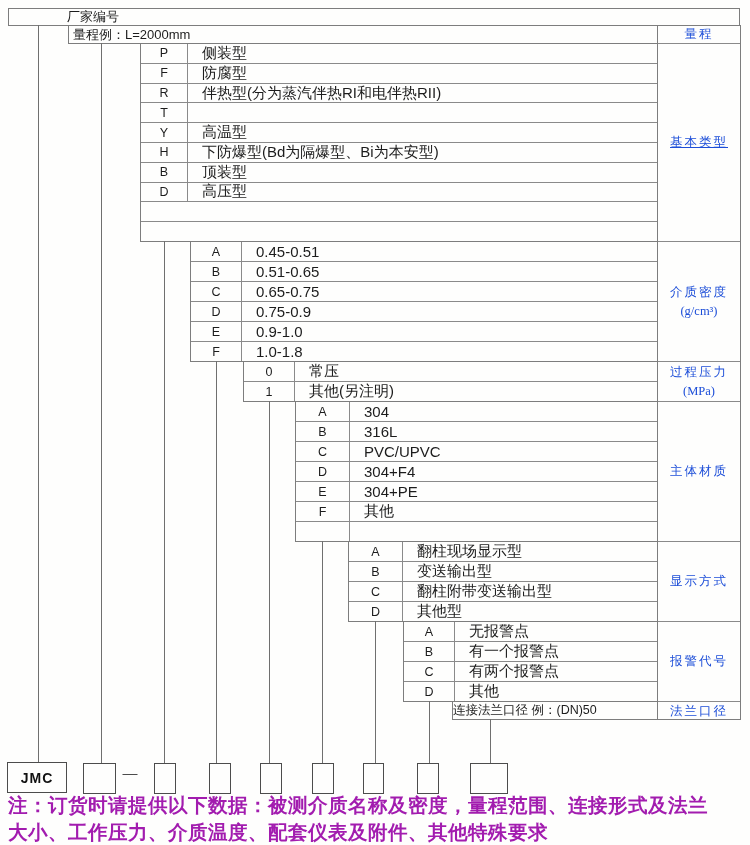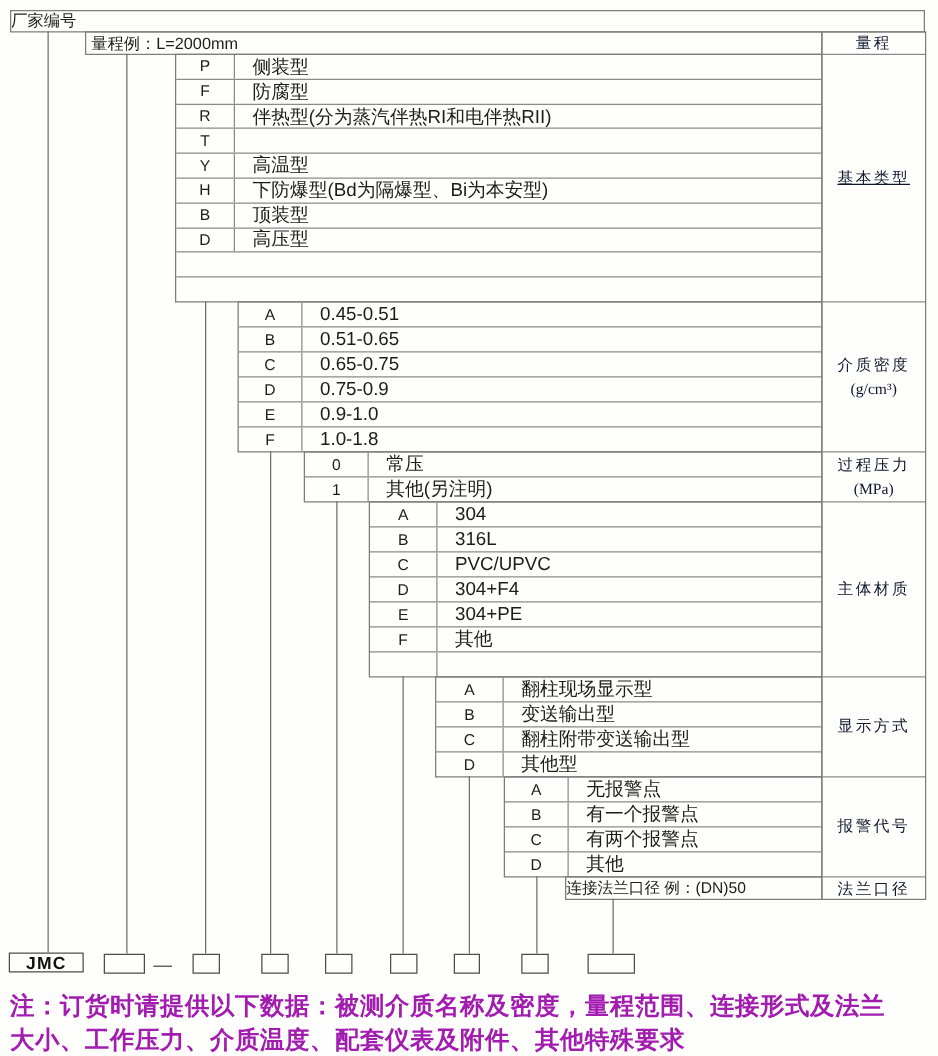--- a/index.html
+++ b/index.html
@@ -29,50 +29,50 @@
   .w-display  .tcode { width:54px; }
   .w-alarm    .tcode { width:51px; }
 
   .label-col {
     position:absolute; left:657px; top:25px; width:84px; height:695px;
     border:1px solid #7d7d7d; display:flex; flex-direction:column;
     font-family:"Liberation Serif","DejaVu Serif",serif;
   }
   .label-cell {
     display:flex; flex-direction:column; align-items:center; justify-content:center;
-    border-bottom:1px solid #8a8a8a; font-size:12.5px; color:#0f172a;
+    border-bottom:1px solid #8a8a8a; font-size:12.5px; color:#1d4ed8;
     letter-spacing:2px; text-align:center; line-height:1.45;
   }
   .label-cell:last-child { border-bottom:none; }
   .label-cell .sub { letter-spacing:0; }
 
   .vline { position:absolute; width:1px; background:#6f6f6f; }
 
   .mbox {
-    position:absolute; top:763px; height:16px; border:1.5px solid #4c4c4c;
+    position:absolute; top:763px; height:31px; border:1.5px solid #4c4c4c;
     background:#fefefd; display:flex; align-items:center; justify-content:center;
   }
   .model-prefix { font-weight:bold; font-size:14px; letter-spacing:1px; color:#111; }
   .dash { position:absolute; top:762px; left:116px; width:28px; height:20px;
     display:flex; align-items:center; justify-content:center; color:#4c4c4c; font-size:15px; }
 
   .note {
     position:absolute; left:8px; top:792px; width:737px;
     color:#a21caf; font-weight:bold; font-size:19.5px; line-height:27px;
     letter-spacing:0.5px; white-space:nowrap;
   }
 
   .hdr-text { display:flex; align-items:center; font-size:13px; color:#1c1c1c; white-space:nowrap; }
 </style>
 </head>
 <body>
 
 <div id="stage">
 
-  <div class="box hdr-text" style="left:8px; top:8px; width:732px; height:18px; ">
+  <div class="box hdr-text" style="left:8px; top:8px; width:732px; height:18px; padding-left:58px;">
     <span>厂家编号</span>
   </div>
 
   <div class="box hdr-text" style="left:68px; top:25px; width:590px; height:19px; padding-left:4px;">
     <span>量程例：L=2000mm</span>
   </div>
 
   <div class="blk w-basic" style="left:140px; top:43px; width:518px; height:199px;">
     <div class="trow">
       <div class="tcode">P</div>

